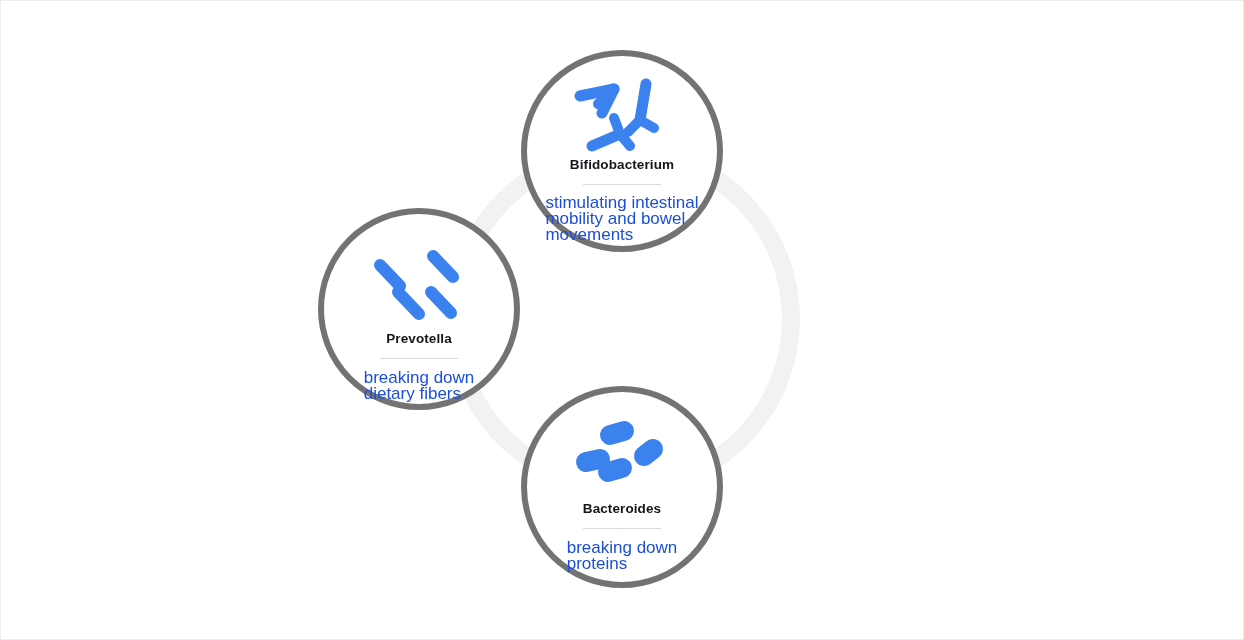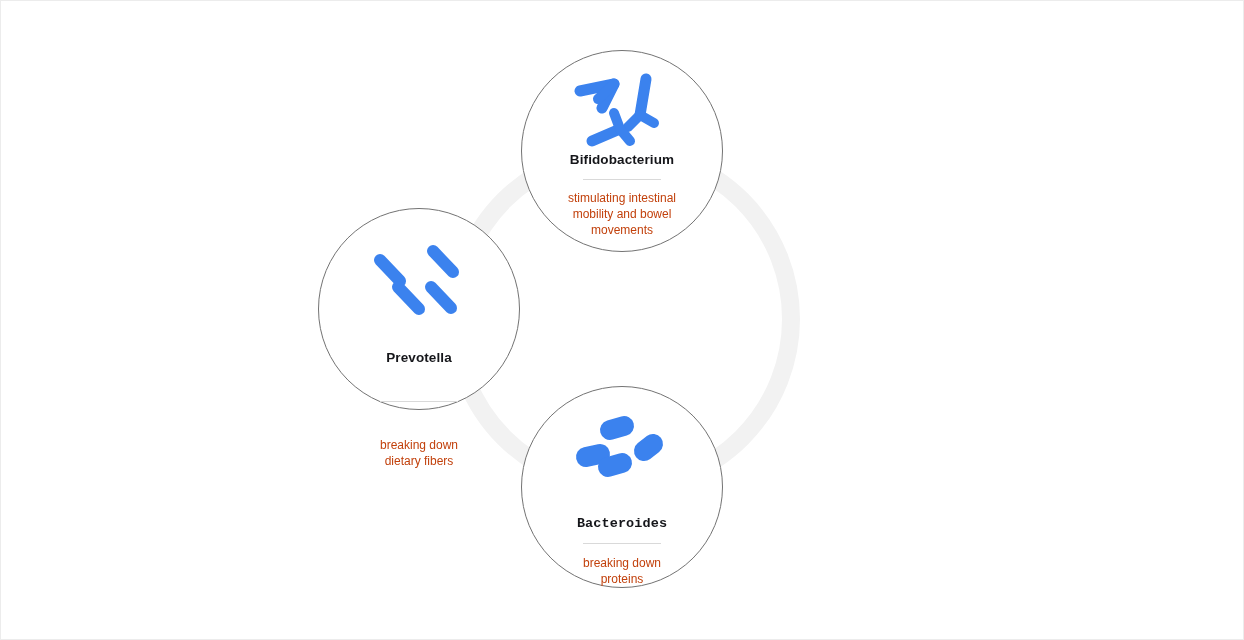--- a/index.html
+++ b/index.html
@@ -33,21 +33,21 @@
     pointer-events: none;
   }
 
   
   .node {
     position: absolute;
     width: 202px;
     height: 202px;
     margin-left: -101px;
     margin-top: -101px;
-    border: 1px solid #737373;
+    border: 6px solid #737373;
     border-radius: 50%;
     background: #ffffff;
     box-sizing: border-box;
     display: flex;
     flex-direction: column;
     align-items: center;
     justify-content: flex-start;
   }
 
   .node-icon {
@@ -70,44 +70,44 @@
   .node-divider {
     width: 78px;
     height: 1px;
     background: #d9d9d9;
     border: 0;
     margin: 0;
     flex: none;
   }
 
   .node-desc {
-    font-size: 12px;
-    color: #c2410c;
+    font-size: 17px;
+    color: #1d4ed8;
     line-height: 16.4px;
-    text-align: center;
+    text-align: left;
     white-space: pre-line;
   }
 
   
   .node.top        { padding-top: 14px; }
   .node.top .node-title   { margin-top: 4px; }
   .node.top .node-divider { margin-top: 12px; }
   .node.top .node-desc    { margin-top: 10px; }
 
   .node.right      { padding-top: 26px; }
   .node.right .node-title   { margin-top: 6px; }
   .node.right .node-divider { margin-top: 12px; }
   .node.right .node-desc    { margin-top: 11px; }
 
   .node.bottom     { padding-top: 24px; }
-  .node.bottom .node-title   { margin-top: 22px; font-family: Liberation Mono, monospace; }
+  .node.bottom .node-title   { margin-top: 2px; }
   .node.bottom .node-divider { margin-top: 12px; }
   .node.bottom .node-desc    { margin-top: 11px; }
 
-  .node.left       { padding-top: 26px; gap: 24px; }
+  .node.left       { padding-top: 26px; }
   .node.left .node-title   { margin-top: 8px; }
   .node.left .node-divider { margin-top: 12px; }
   .node.left .node-desc    { margin-top: 11px; }
 </style>
 </head>
 <body>
 
 <div id="stage">
 
   <svg id="ring-wrap" viewBox="0 0 1244 640" width="1244" height="640" aria-hidden="true">

